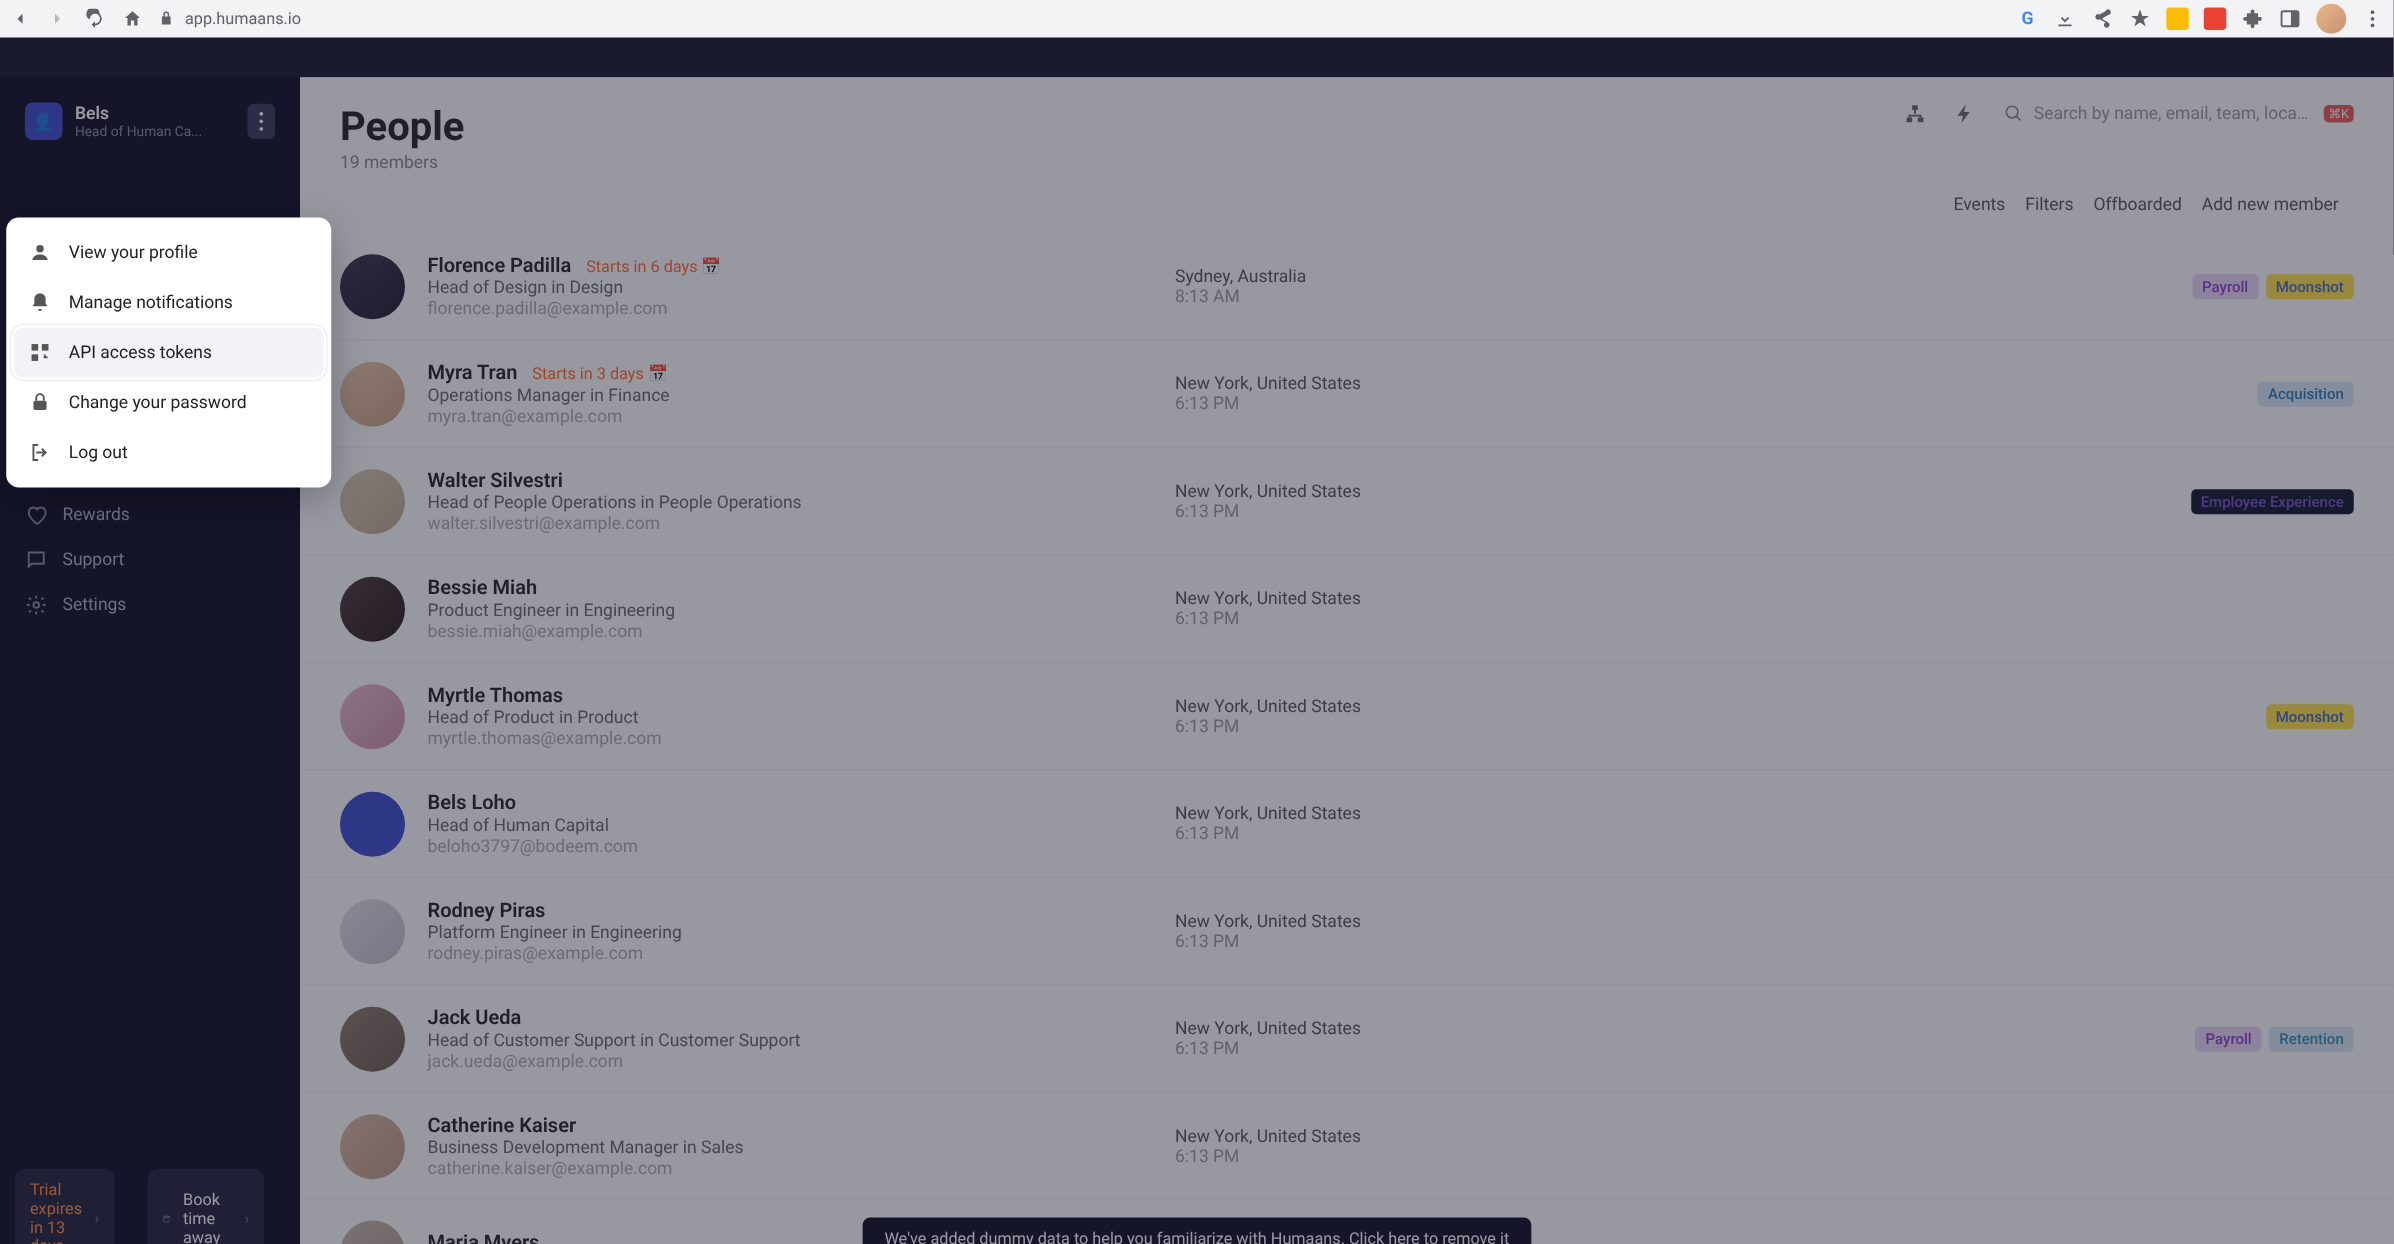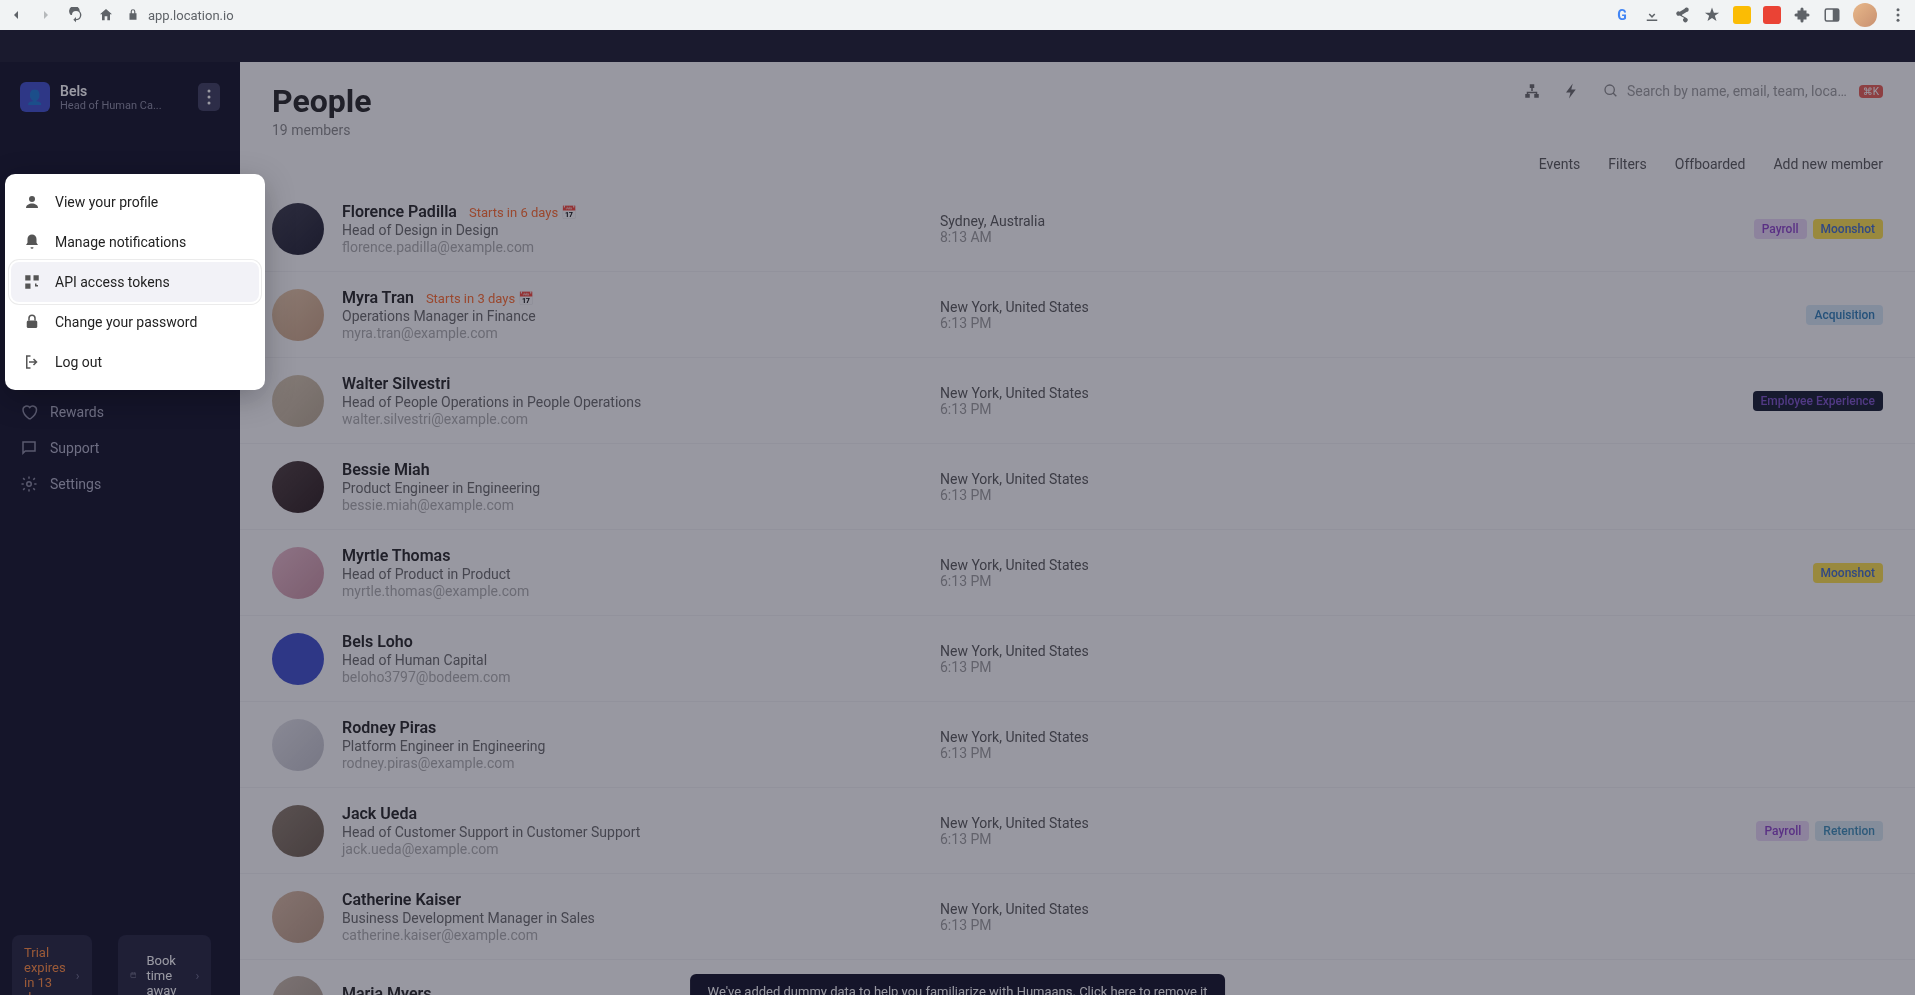--- a/index.html
+++ b/index.html
@@ -43,21 +43,21 @@
 .main { flex: 1; background: #fbfbfc; color: #1a1a2e; display: flex; flex-direction: column; overflow: hidden; }
 .main-header { padding: 20px 32px 8px; display: flex; align-items: flex-start; }
 .main-title h1 { font-size: 32px; font-weight: 700; color: #222; }
 .main-title .sub { font-size: 14px; color: #888; margin-top: 2px; }
 .main-header-right { margin-left: auto; display: flex; align-items: center; gap: 22px; }
 .header-icon { width: 18px; height: 18px; fill: #666; cursor: pointer; }
 .search-box { display: flex; align-items: center; gap: 8px; color: #999; font-size: 14px; width: 280px; }
 .search-box svg { width: 16px; height: 16px; fill: #888; }
 .kbd { background: #e85a4f; color: #fff; border-radius: 4px; padding: 1px 4px; font-size: 10px; }
 
-.toolbar { display: flex; justify-content: flex-end; gap: 28px; padding: 10px 32px 14px; font-size: 14px; color: #555; }
+.toolbar { display: flex; justify-content: flex-end; gap: 16px; padding: 10px 44px 14px; font-size: 14px; color: #555; }
 .toolbar span { cursor: pointer; }
 
 .people-list { flex: 1; overflow-y: auto; }
 .person-row { display: flex; align-items: center; padding: 16px 32px; border-bottom: 1px solid #f0f0f2; gap: 18px; }
 .person-avatar { width: 52px; height: 52px; border-radius: 50%; background: #d0d0d8; flex-shrink: 0; background-size: cover; }
 .person-info { width: 580px; }
 .person-name { font-size: 16px; font-weight: 600; color: #222; display: inline; }
 .starts-badge { color: #ff6a2b; font-size: 13px; margin-left: 8px; }
 .person-role { font-size: 14px; color: #666; margin-top: 1px; }
 .person-email { font-size: 14px; color: #aaa; margin-top: 1px; }
@@ -112,21 +112,21 @@
         <path d="M17.65 6.35A8 8 0 104 12h2a6 6 0 116 6v-3l-4 4 4 4v-3a8 8 0 005.65-13.65z"></path>
       </svg>
     <svg viewBox="0 0 24 24">
         <path d="M12 3l9 8h-3v9h-4v-6h-4v6H6v-9H3z"></path>
       </svg>
   </div>
   <div class="url-bar">
     <svg viewBox="0 0 24 24">
         <path d="M12 2a4 4 0 00-4 4v3H6v11h12V9h-2V6a4 4 0 00-4-4zm-2 4a2 2 0 114 0v3h-4V6z"></path>
       </svg>
-    <span>app.location.io</span>
+    <span>app.humaans.io</span>
   </div>
   <div class="browser-right">
     <span class="icon" style="color:#4285f4;font-weight:700;font-size:14px">G</span>
     <svg class="icon" viewBox="0 0 24 24" fill="#5f6368">
         <path d="M12 3v10l3-3 1.4 1.4L12 16l-4.4-4.6L9 10l3 3V3h0zM5 18h14v2H5z"></path>
       </svg>
     <svg class="icon" viewBox="0 0 24 24" fill="#5f6368">
         <path d="M18 8a3 3 0 10-2.83-4H15l-6 3.5a3 3 0 100 5l6 3.5A3 3 0 1018 16l-6-3.5a3 3 0 000-1L18 8z"></path>
       </svg>
     <svg class="icon" viewBox="0 0 24 24" fill="#5f6368">

